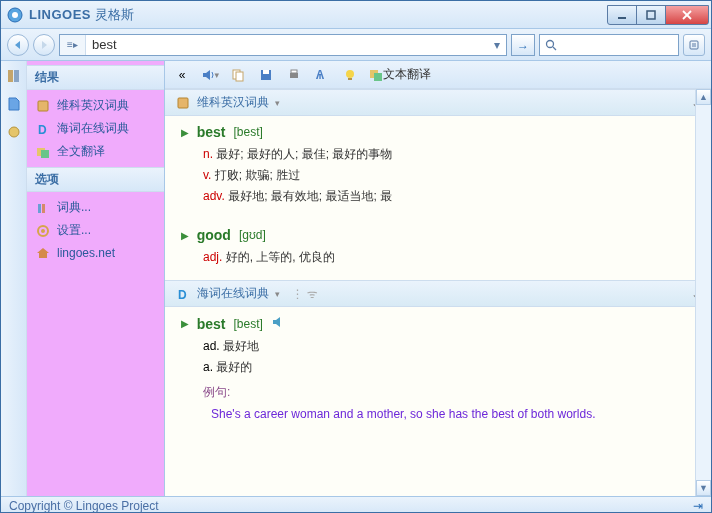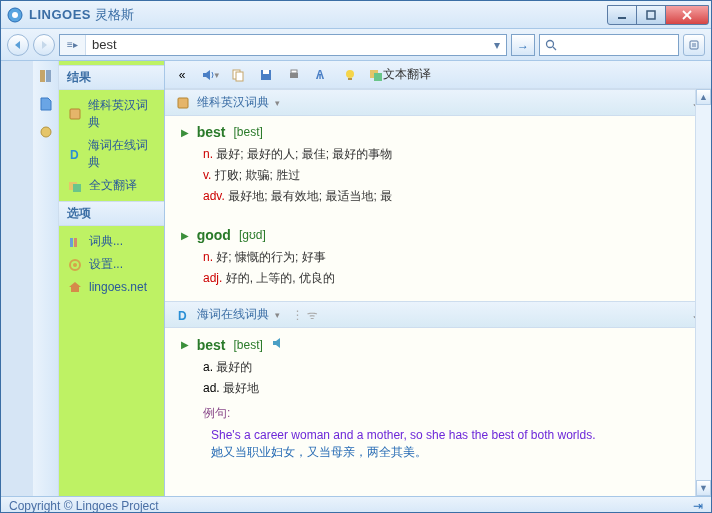--- a/index.html
+++ b/index.html
@@ -18,21 +18,21 @@
 .search-box { flex: 1; display: flex; height: 22px; border: 1px solid #7da2c9; background: white; }
 .search-prefix { width: 26px; background: #f0f6fc; border-right: 1px solid #cdddee; display: flex; align-items: center; justify-content: center; color: #5a7ba5; font-size: 10px; }
 .search-input { flex: 1; border: none; outline: none; padding: 0 6px; font-size: 13px; font-family: Verdana, sans-serif; color: #333; }
 .search-dd { width: 18px; display: flex; align-items: center; justify-content: center; color: #5a7ba5; cursor: pointer; }
 .go-btn { width: 24px; height: 22px; border: 1px solid #7da2c9; background: linear-gradient(#fff, #d6e7f8); display: flex; align-items: center; justify-content: center; color: #2a6db5; font-weight: bold; cursor: pointer; }
 .google-box { width: 140px; height: 22px; border: 1px solid #7da2c9; background: white; display: flex; align-items: center; }
 .google-input { flex: 1; border: none; outline: none; padding: 0 6px; color: #999; font-style: italic; }
 .google-search { width: 22px; color: #5a7ba5; display: flex; align-items: center; justify-content: center; cursor: pointer; }
 .menu-btn { width: 22px; height: 22px; border: 1px solid #9ab8d8; border-radius: 3px; background: linear-gradient(#fff, #d6e7f8); display: flex; align-items: center; justify-content: center; cursor: pointer; }
 .main { display: flex; height: 435px; }
-.left-panel { width: 132px; background: #bef264; border-right: 1px solid #a7c7e7; display: flex; margin-left: 32px; }
+.left-panel { width: 164px; background: #f0abfc; border-right: 1px solid #a7c7e7; display: flex; }
 .left-tabs { width: 26px; background: linear-gradient(90deg, #eaf3fc, #d6e7f8); border-right: 1px solid #cdddee; padding-top: 6px; display: flex; flex-direction: column; align-items: center; gap: 10px; }
 .tab-icon { width: 18px; height: 18px; cursor: pointer; display: flex; align-items: center; justify-content: center; }
 .left-content { flex: 1; padding: 4px 0; }
 .section-header { background: linear-gradient(#eaf3fc, #d6e7f8); border-top: 1px solid #cdddee; border-bottom: 1px solid #cdddee; padding: 3px 8px; color: #3b6ea5; font-weight: bold; }
 .section-items { padding: 4px 0; }
 .sidebar-item { display: flex; align-items: center; padding: 3px 8px; gap: 6px; cursor: pointer; color: #2a5a9a; }
 .item-icon { width: 16px; height: 16px; display: flex; align-items: center; justify-content: center; }
 .right-panel { flex: 1; display: flex; flex-direction: column; background: white; }
 .right-toolbar { height: 28px; background: linear-gradient(#eaf3fc, #d6e7f8); border-bottom: 1px solid #cdddee; display: flex; align-items: center; padding: 0 8px; gap: 10px; }
 .rtb-icon { cursor: pointer; display: flex; align-items: center; justify-content: center; width: 18px; height: 18px; }
@@ -281,21 +281,20 @@
           <div class="def-line"><span class="pos-n">n.</span> <span class="def-text">最好; 最好的人; 最佳; 最好的事物</span></div>
           <div class="def-line"><span class="pos-v">v.</span> <span class="def-text">打败; 欺骗; 胜过</span></div>
           <div class="def-line"><span class="pos-adv">adv.</span> <span class="def-text">最好地; 最有效地; 最适当地; 最</span></div>
         </div>
         <div class="entry">
           <div class="entry-head">
             <span class="play-icon">▶</span>
             <span class="word">good</span>
             <span class="phonetic">[gʊd]</span>
           </div>
-          <div class="def-line"><span class="pos-n">n.</span> <span class="def-text">好; 慷慨的行为; 好事</span></div>
           <div class="def-line"><span class="pos-adj">adj.</span> <span class="def-text">好的, 上等的, 优良的</span></div>
         </div>
       </div>
 
       <div class="dict-block">
         <div class="dict-header">
           <span class="item-icon">
               <svg width="14" height="14">
                 <text x="2" y="12" font-size="13" font-weight="bold" fill="#2a8fd5">D</text>
               </svg>
@@ -308,25 +307,24 @@
         </div>
         <div class="entry">
           <div class="entry-head">
             <span class="play-icon">▶</span>
             <span class="word">best</span>
             <span class="phonetic">[best]</span>
             <span><svg width="14" height="14">
                   <polygon points="2,5 5,5 9,2 9,12 5,9 2,9" fill="#4a9fc5"></polygon>
                 </svg></span>
           </div>
+          <div class="def-line"><span>ad.</span> <span class="def-text">最好地</span></div>
           <div class="def-line"><span>a.</span> <span class="def-text">最好的</span></div>
-          <div class="def-line"><span>ad.</span> <span class="def-text">最好地</span></div>
           <div class="example-label">例句:</div>
           <div class="example-en">She's a career woman and a mother, so she has the best of both worlds.</div>
-          <div class="example-cn">她又当职业妇女，又当母亲，两全其美。</div>
         </div>
       </div>
 
       <div class="scrollbar-fake">
         <div class="scroll-up">▲</div>
         <div class="scroll-down">▼</div>
       </div>
     </div>
   </div>
 </div>

